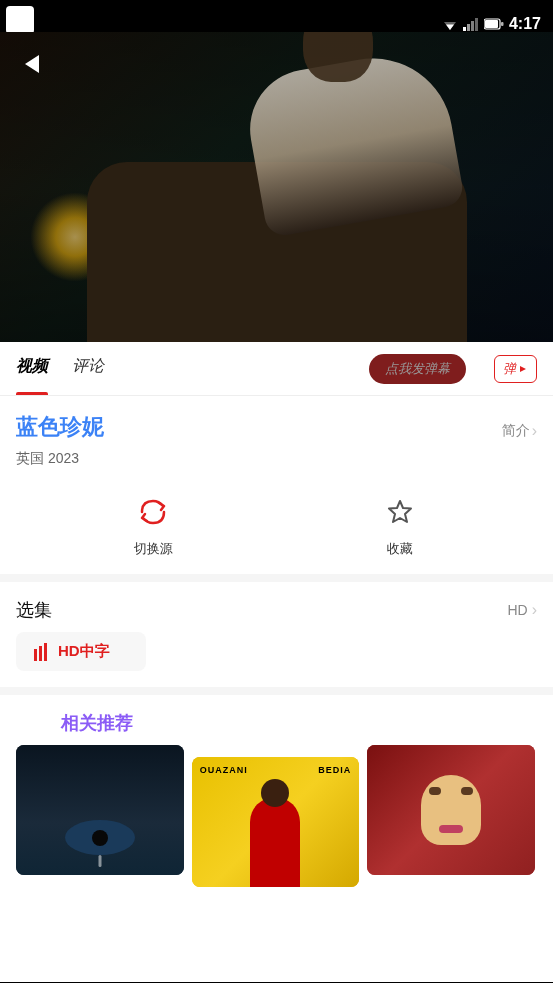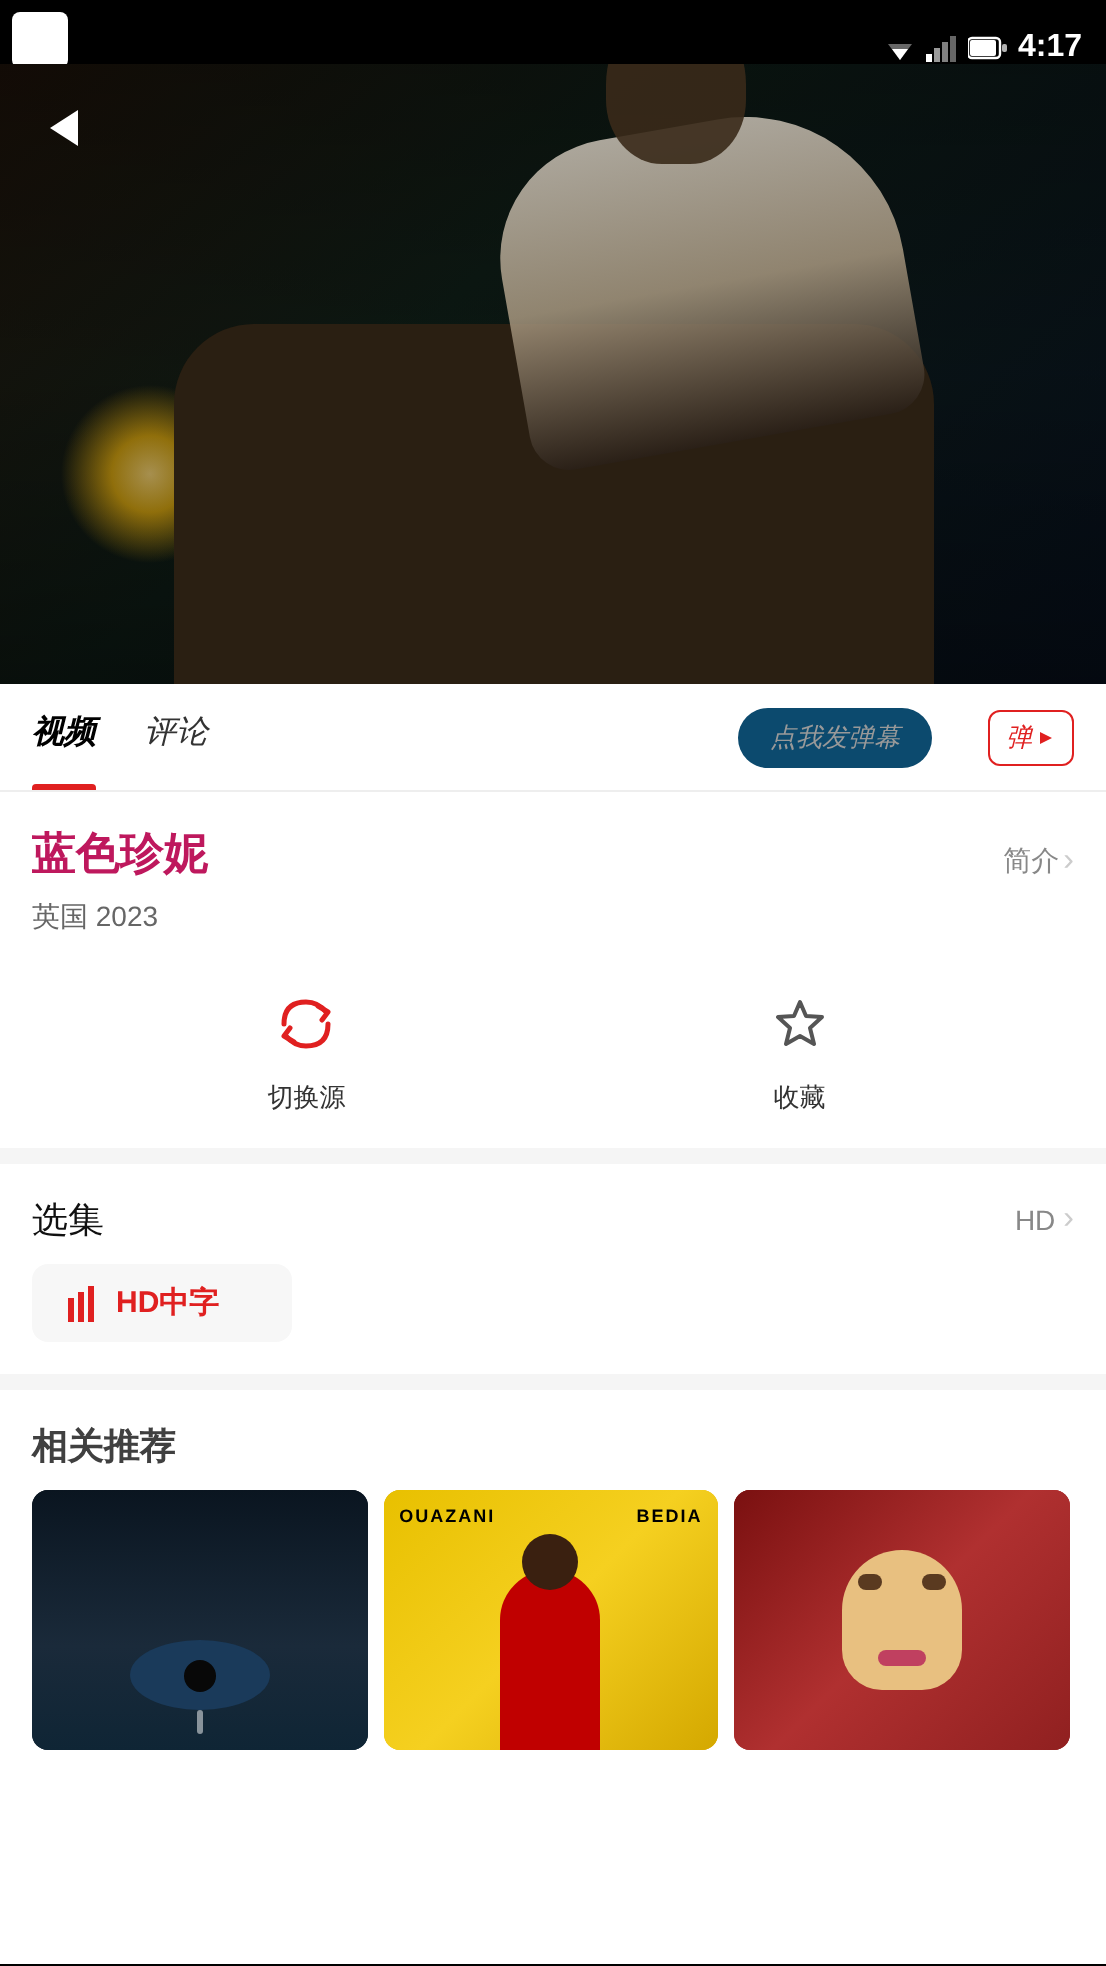--- a/index.html
+++ b/index.html
@@ -169,21 +169,21 @@
       left: 0;
       right: 0;
       height: 3px;
       background: #e02020;
       border-radius: 2px 2px 0 0;
     }
     .tabs-spacer { flex: 1; }
     .danmu-input {
       display: flex;
       align-items: center;
-      background: #0c4a6e;
+      background: #7f1d1d;
       border-radius: 20px;
       padding: 6px 16px;
       gap: 6px;
       cursor: pointer;
     }
     .danmu-text {
       font-size: 13px;
       color: #999;
     }
     .danmu-btn {
@@ -200,21 +200,21 @@
       margin-left: 4px;
     }
 
     
     .movie-info {
       padding: 16px 16px 8px;
     }
     .movie-title {
       font-size: 22px;
       font-weight: 700;
-      color: #be185d;
+      color: #3b82f6;
       margin-bottom: 8px;
     }
     .movie-intro-btn {
       font-size: 14px;
       color: #888;
       cursor: pointer;
       display: flex;
       align-items: center;
       gap: 2px;
     }
@@ -312,40 +312,42 @@
     }
 
     
     .related-section {
       border-top: 8px solid #f5f5f5;
     }
     .related-header {
       padding: 16px 16px 10px;
       font-size: 18px;
       font-weight: 700;
-      color: #404040;
+      color: #8b5cf6;
+      margin-left: 45px;
     }
     .related-grid {
       display: flex;
       gap: 8px;
       padding: 0 16px 16px;
       overflow-x: auto;
     }
     .related-card {
       flex: 0 0 calc(33.33% - 6px);
       height: 130px;
       border-radius: 8px;
       overflow: hidden;
       cursor: pointer;
     }
     .related-card:nth-child(1) {
       background: linear-gradient(135deg, #0a1520 0%, #1a2a3a 50%, #0f2535 100%);
     }
     .related-card:nth-child(2) {
       background: linear-gradient(135deg, #d4a800 0%, #f0c000 50%, #e8a500 100%);
+      margin-top: 12px;
     }
     .related-card:nth-child(3) {
       background: linear-gradient(135deg, #8B1a1a 0%, #c04040 50%, #a02020 100%);
     }
     .card-img-placeholder {
       width: 100%;
       height: 100%;
       position: relative;
       overflow: hidden;
     }

